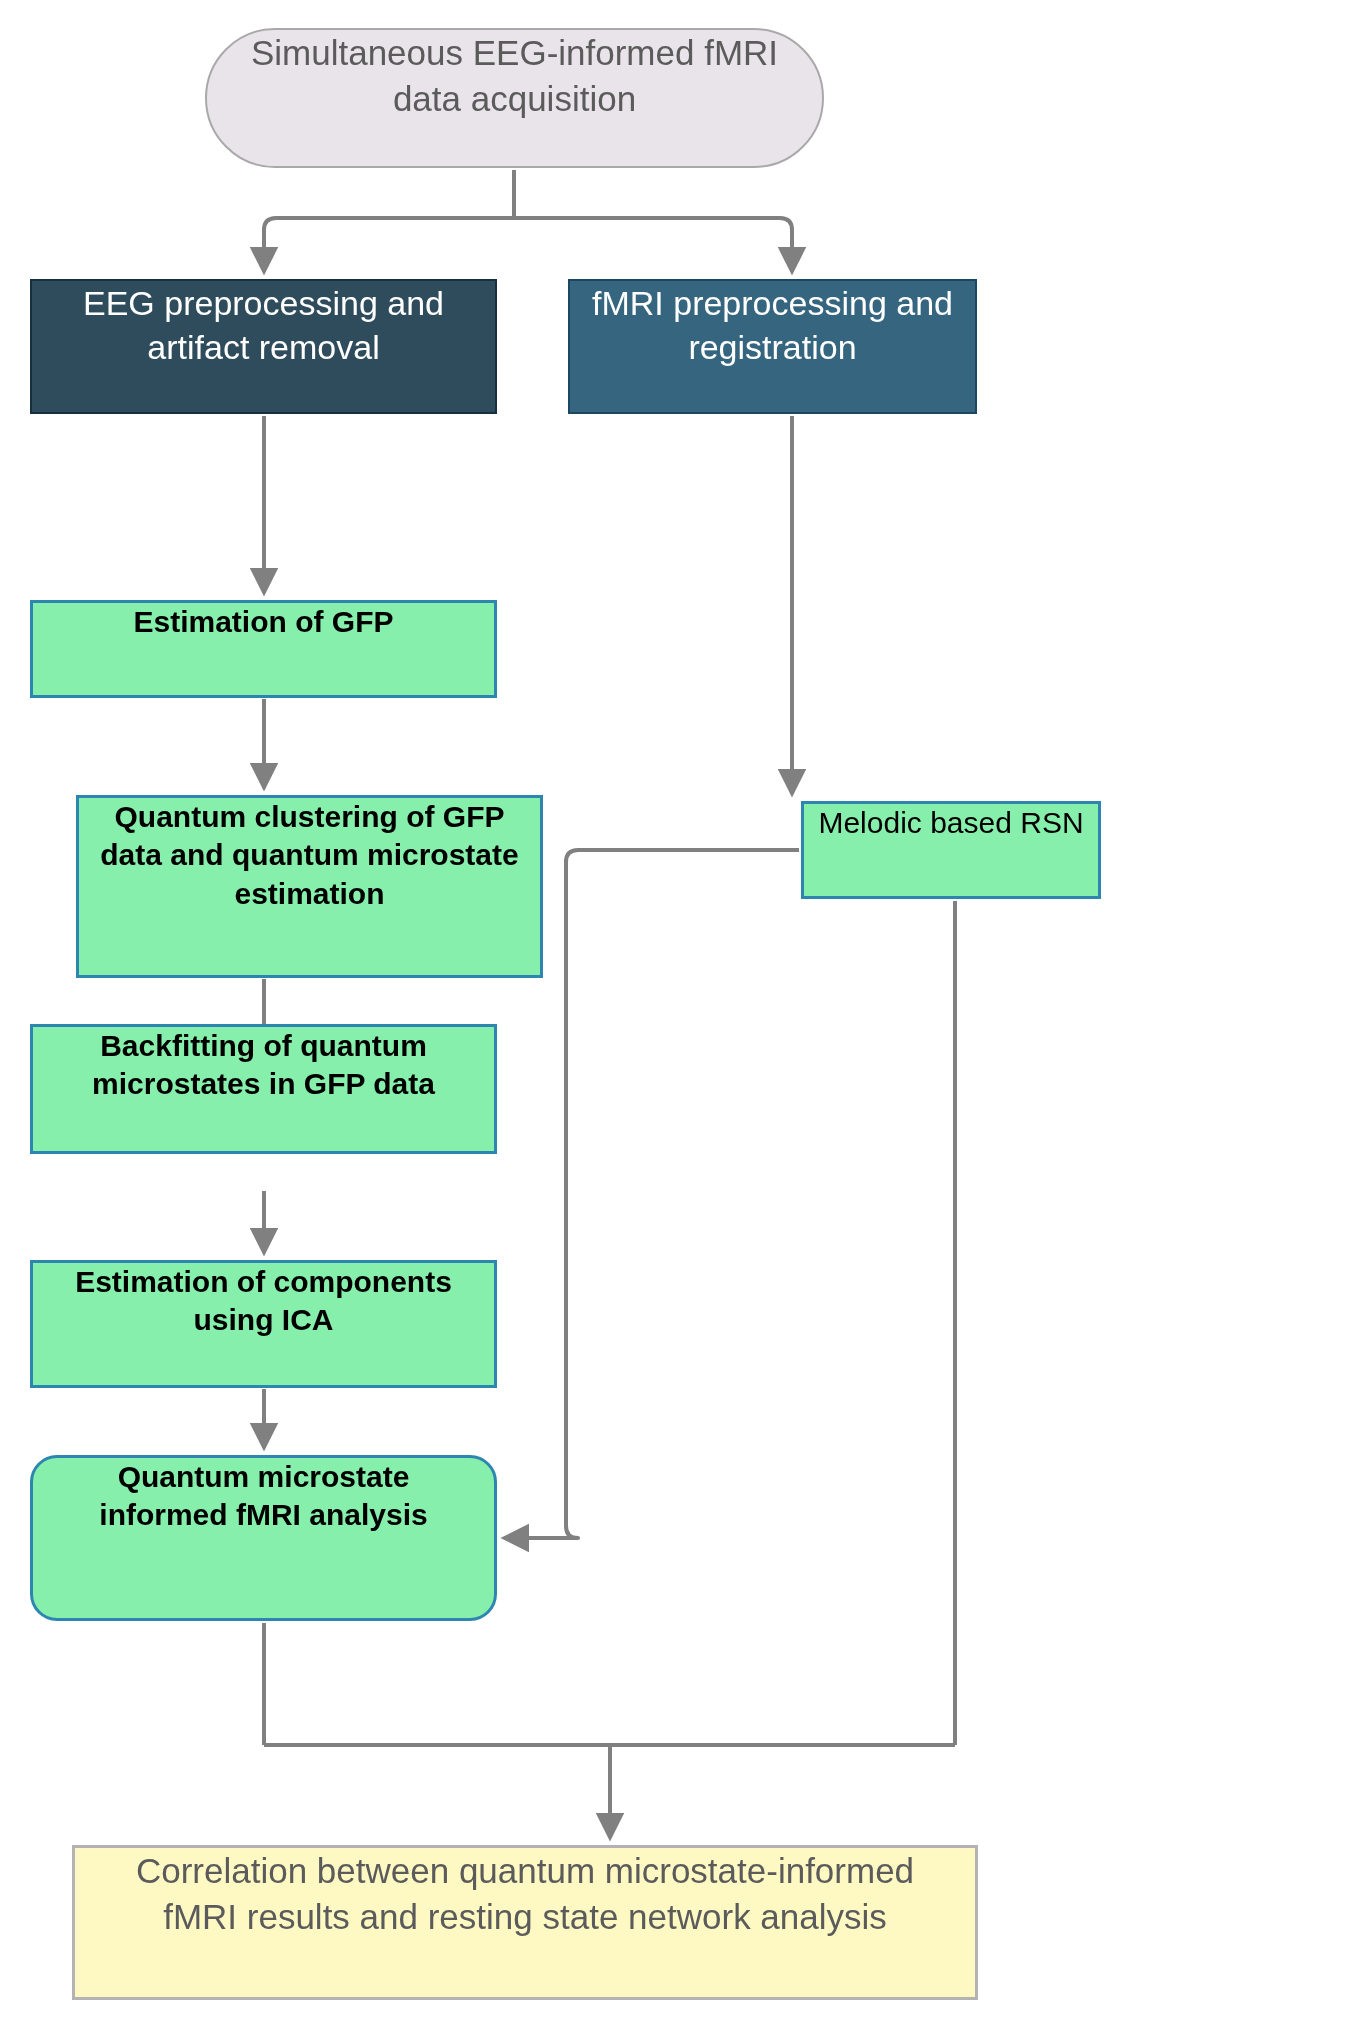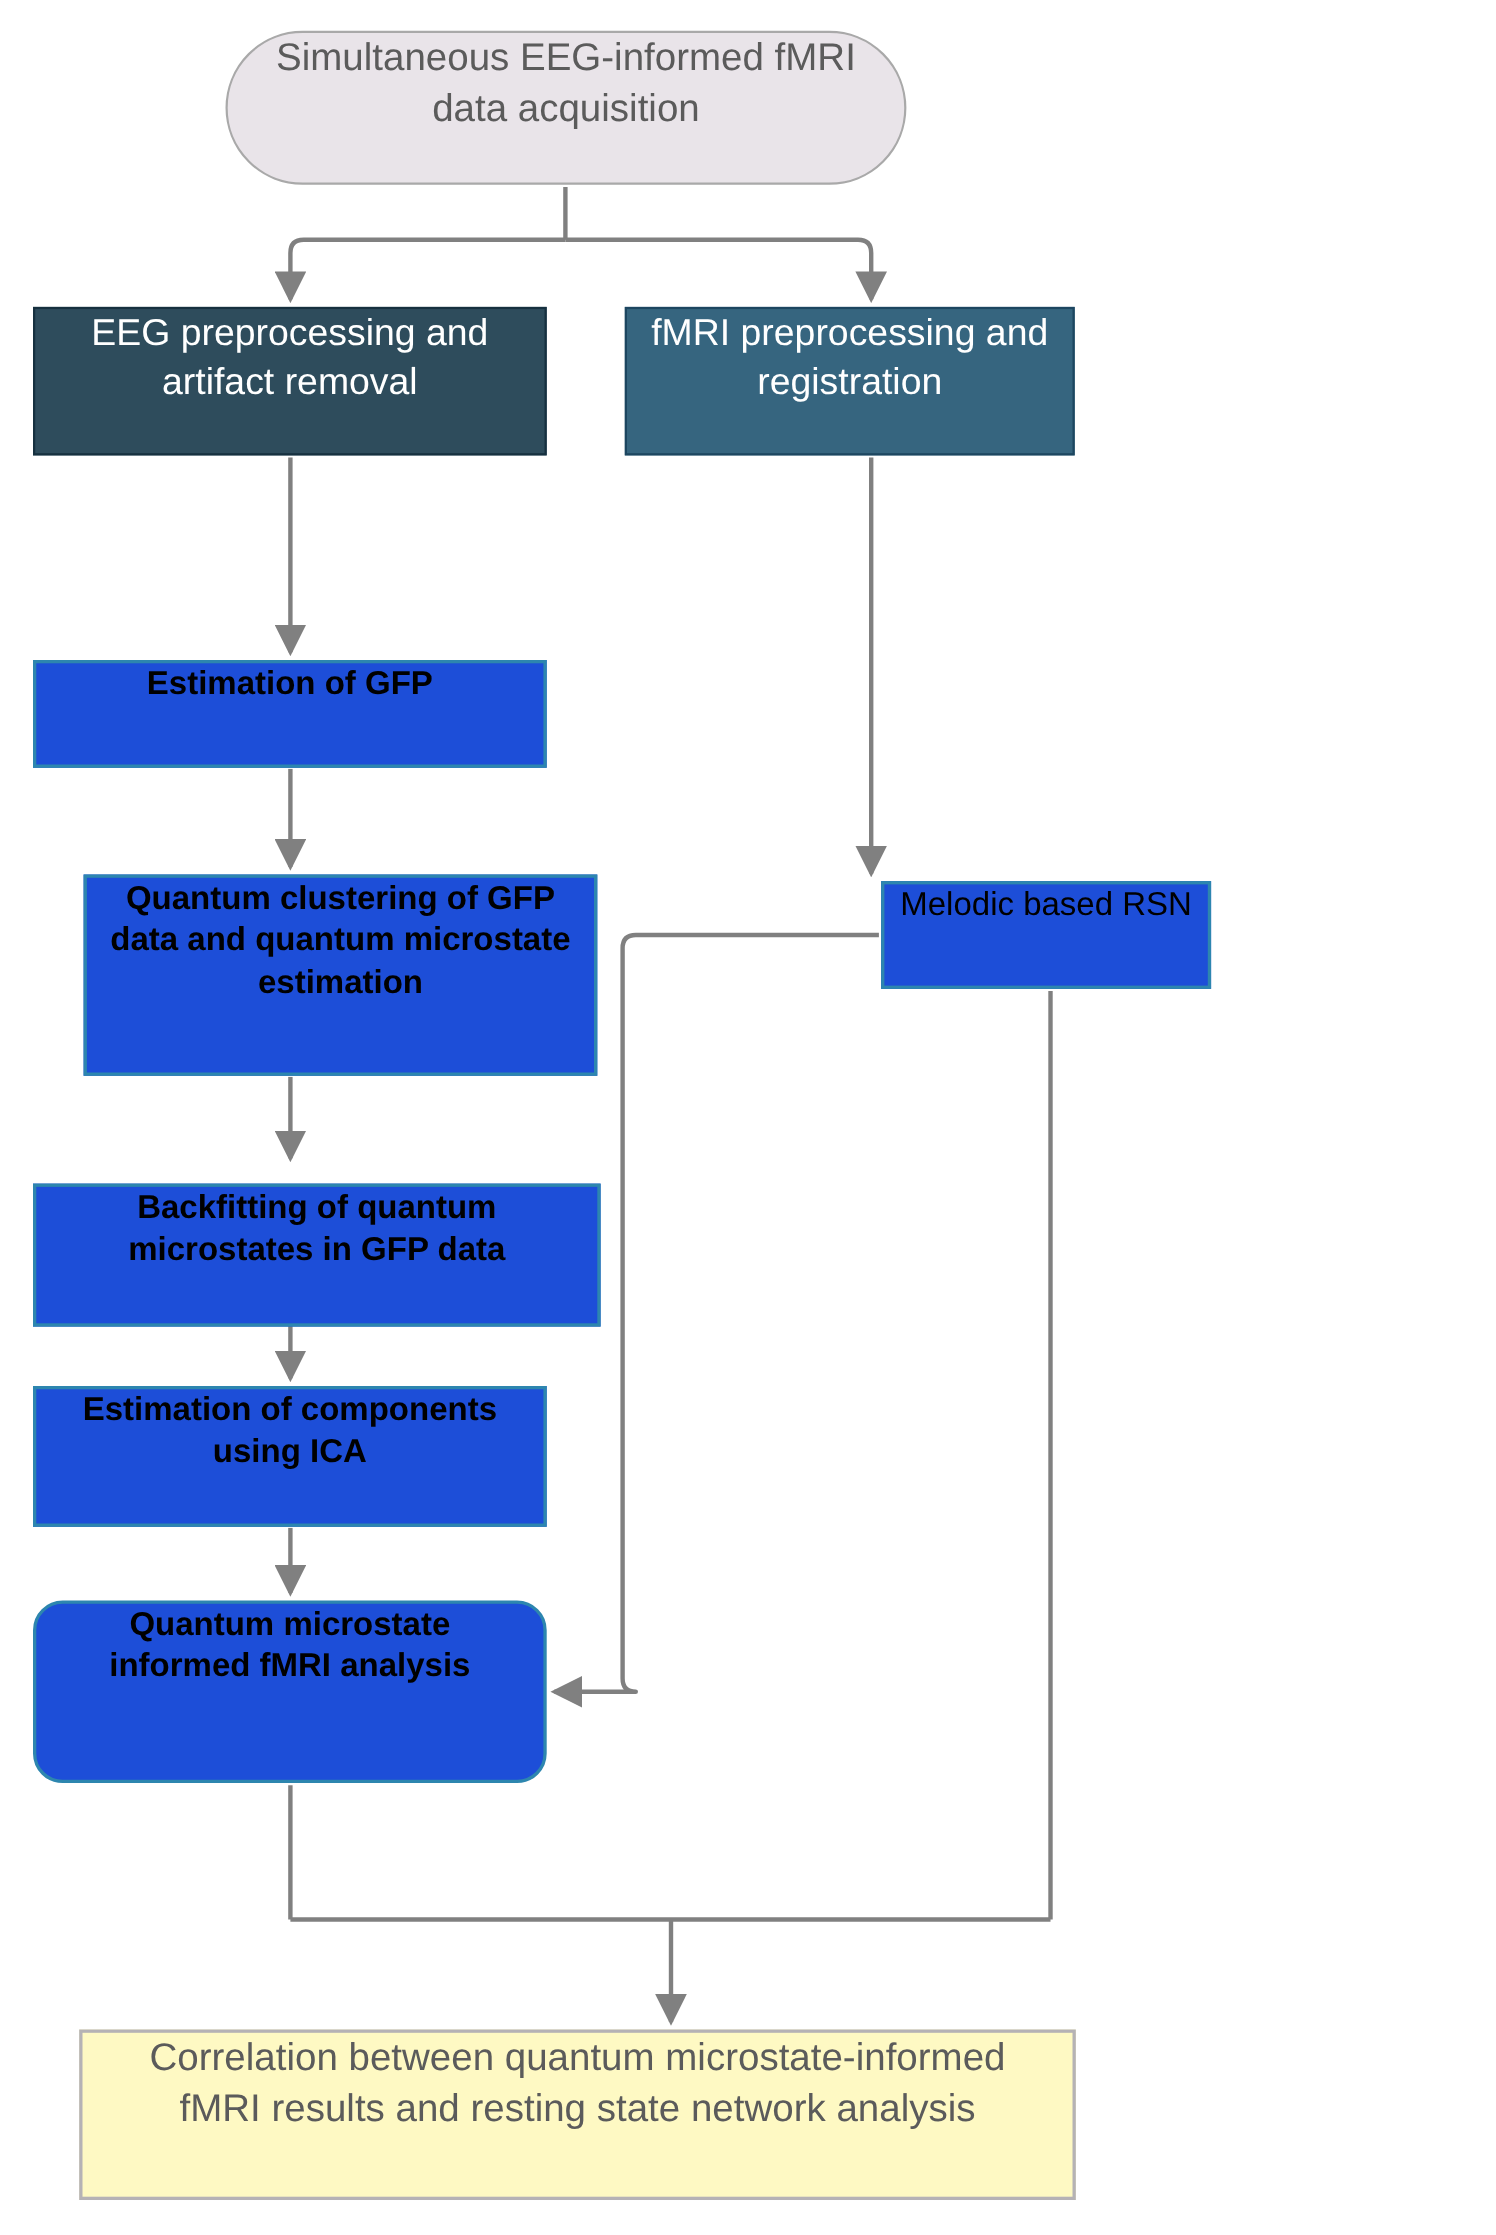--- a/index.html
+++ b/index.html
@@ -43,30 +43,30 @@
     background:#36657f;
     border:2px solid #1d4660;
     color:#ffffff;
     font-size:34px;
     font-weight:400;
     line-height:1.30;
   }
 
   
   .blue{
-    background:#1d4ed8;
+    background:#86efac;
     border:3px solid #2d86af;
     color:#000000;
     font-weight:700;
     font-size:30px;
     line-height:1.28;
   }
   .n-gfp     {left:30px;  top:600px;  width:467px; height:98px;}
   .n-qclust  {left:30px;  top:795px;  width:467px; height:183px;margin-left:46px;}
-  .n-backfit {left:30px;  top:1076px; width:516px; height:130px;}
+  .n-backfit {left:30px;  top:1024px; width:467px; height:130px;}
   .n-ica     {left:30px;  top:1260px; width:467px; height:128px;}
   .n-qmifmri {left:30px;  top:1455px; width:467px; height:166px;border-radius:27px;}
   .n-melodic {left:801px; top:801px;  width:300px; height:98px; font-weight:400;}
 
   
   .n-corr{
     left:72px;top:1845px;width:906px;height:155px;
     background:#fef9c3;
     border:3px solid #b5b2b5;
     color:#5b5b5b;

